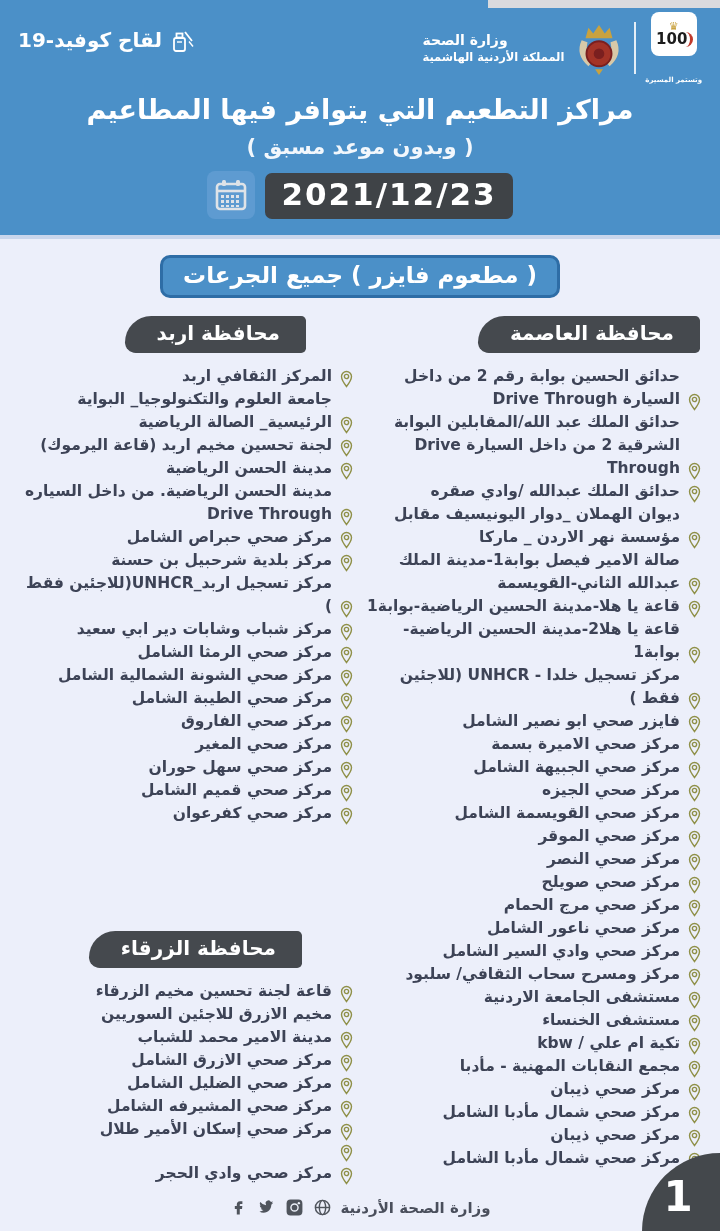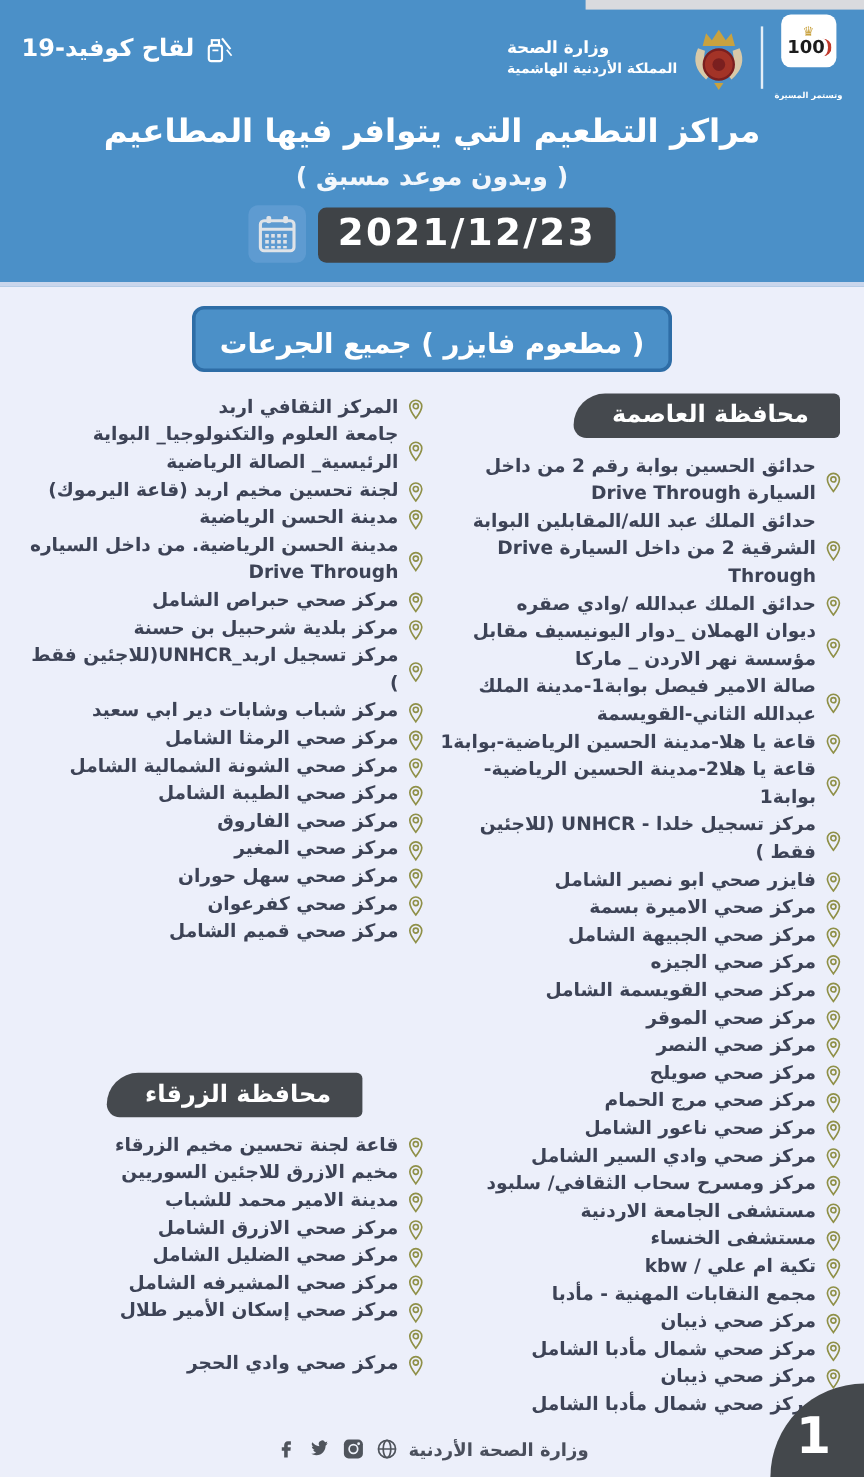--- a/index.html
+++ b/index.html
@@ -39,38 +39,38 @@
   .date-badge{
     background:#3f4347;color:#fff;border-radius:7px;
     font-size:31px;font-weight:bold;letter-spacing:2px;
     padding:3px 16px 6px;line-height:1.2;
   }
   .top-strip{position:absolute;top:0;right:0;width:232px;height:8px;background:#d9dade;}
   
   .vaccine-badge{
     width:fit-content;margin:16px auto 18px;
     background:#4b90c8;border:3px solid #2e6da6;border-radius:10px;
-    color:#fff;font-weight:bold;font-size:23px;padding:16px 20px 7px;
+    color:#fff;font-weight:bold;font-size:23px;padding:4px 20px 7px;
   }
   
   .columns{display:flex;padding:0 12px;}
   .col{width:50%;box-sizing:border-box;padding:0 6px;}
   .banner{
     background:#45494e;color:#fff;font-weight:bold;font-size:20px;
     width:fit-content;padding:5px 26px 8px 32px;
     border-radius:44px 8px 8px 18px;
     margin-bottom:12px;
   }
   .banner.b-capital{margin-right:2px;}
   .banner.b-irbid{margin-right:48px;}
   .banner.b-zarqa{margin-right:52px;margin-top:106px;}
   .banner.b-madaba{margin-right:30px;margin-top:34px;}
   ul.center-list{list-style:none;margin:0;padding:0;}
   ul.center-list li{
-    display:flex;align-items:center;gap:7px;
+    display:flex;align-items:flex-end;gap:7px;
     font-size:15.5px;font-weight:bold;color:#3d4356;line-height:23px;
   }
   ul.center-list .pin{flex:0 0 auto;margin-top:3px;line-height:0;}
   ul.center-list .txt{text-align:right;}
   
   .footer{
     position:absolute;left:0;bottom:14px;width:100%;
     display:flex;justify-content:center;align-items:center;gap:9px;
   }
   .footer-text{font-size:15px;font-weight:bold;color:#4a4f5c;}
@@ -361,20 +361,21 @@
           <span class="pin"><svg width="15" height="18" viewBox="0 0 24 28">
               <path d="M12 2C7.6 2 4 5.6 4 10c0 5.6 8 16 8 16s8-10.4 8-16c0-4.4-3.6-8-8-8z" fill="none" stroke="#8f9048" stroke-width="2.2"></path>
               <circle cx="12" cy="10" r="3.4" fill="none" stroke="#8f9048" stroke-width="2.2"></circle>
             </svg></span>
           <span class="txt">مركز صحي شمال مأدبا الشامل</span>
         </li>
       </ul>
   </div>
 
   <div class="col">
+    <div class="banner b-irbid">محافظة اربد</div>
     <ul class="center-list">
         <li>
           <span class="pin"><svg width="15" height="18" viewBox="0 0 24 28">
               <path d="M12 2C7.6 2 4 5.6 4 10c0 5.6 8 16 8 16s8-10.4 8-16c0-4.4-3.6-8-8-8z" fill="none" stroke="#8f9048" stroke-width="2.2"></path>
               <circle cx="12" cy="10" r="3.4" fill="none" stroke="#8f9048" stroke-width="2.2"></circle>
             </svg></span>
           <span class="txt">المركز الثقافي اربد</span>
         </li>
         <li>
           <span class="pin"><svg width="15" height="18" viewBox="0 0 24 28">
@@ -472,28 +473,28 @@
               <path d="M12 2C7.6 2 4 5.6 4 10c0 5.6 8 16 8 16s8-10.4 8-16c0-4.4-3.6-8-8-8z" fill="none" stroke="#8f9048" stroke-width="2.2"></path>
               <circle cx="12" cy="10" r="3.4" fill="none" stroke="#8f9048" stroke-width="2.2"></circle>
             </svg></span>
           <span class="txt">مركز صحي سهل حوران</span>
         </li>
         <li>
           <span class="pin"><svg width="15" height="18" viewBox="0 0 24 28">
               <path d="M12 2C7.6 2 4 5.6 4 10c0 5.6 8 16 8 16s8-10.4 8-16c0-4.4-3.6-8-8-8z" fill="none" stroke="#8f9048" stroke-width="2.2"></path>
               <circle cx="12" cy="10" r="3.4" fill="none" stroke="#8f9048" stroke-width="2.2"></circle>
             </svg></span>
+          <span class="txt">مركز صحي قميم الشامل</span>
+        </li>
+        <li>
+          <span class="pin"><svg width="15" height="18" viewBox="0 0 24 28">
+              <path d="M12 2C7.6 2 4 5.6 4 10c0 5.6 8 16 8 16s8-10.4 8-16c0-4.4-3.6-8-8-8z" fill="none" stroke="#8f9048" stroke-width="2.2"></path>
+              <circle cx="12" cy="10" r="3.4" fill="none" stroke="#8f9048" stroke-width="2.2"></circle>
+            </svg></span>
           <span class="txt">مركز صحي كفرعوان</span>
-        </li>
-        <li>
-          <span class="pin"><svg width="15" height="18" viewBox="0 0 24 28">
-              <path d="M12 2C7.6 2 4 5.6 4 10c0 5.6 8 16 8 16s8-10.4 8-16c0-4.4-3.6-8-8-8z" fill="none" stroke="#8f9048" stroke-width="2.2"></path>
-              <circle cx="12" cy="10" r="3.4" fill="none" stroke="#8f9048" stroke-width="2.2"></circle>
-            </svg></span>
-          <span class="txt">مركز صحي قميم الشامل</span>
         </li>
       </ul>
 
     <div class="banner b-zarqa">محافظة الزرقاء</div>
     <ul class="center-list">
         <li>
           <span class="pin"><svg width="15" height="18" viewBox="0 0 24 28">
               <path d="M12 2C7.6 2 4 5.6 4 10c0 5.6 8 16 8 16s8-10.4 8-16c0-4.4-3.6-8-8-8z" fill="none" stroke="#8f9048" stroke-width="2.2"></path>
               <circle cx="12" cy="10" r="3.4" fill="none" stroke="#8f9048" stroke-width="2.2"></circle>
             </svg></span>

